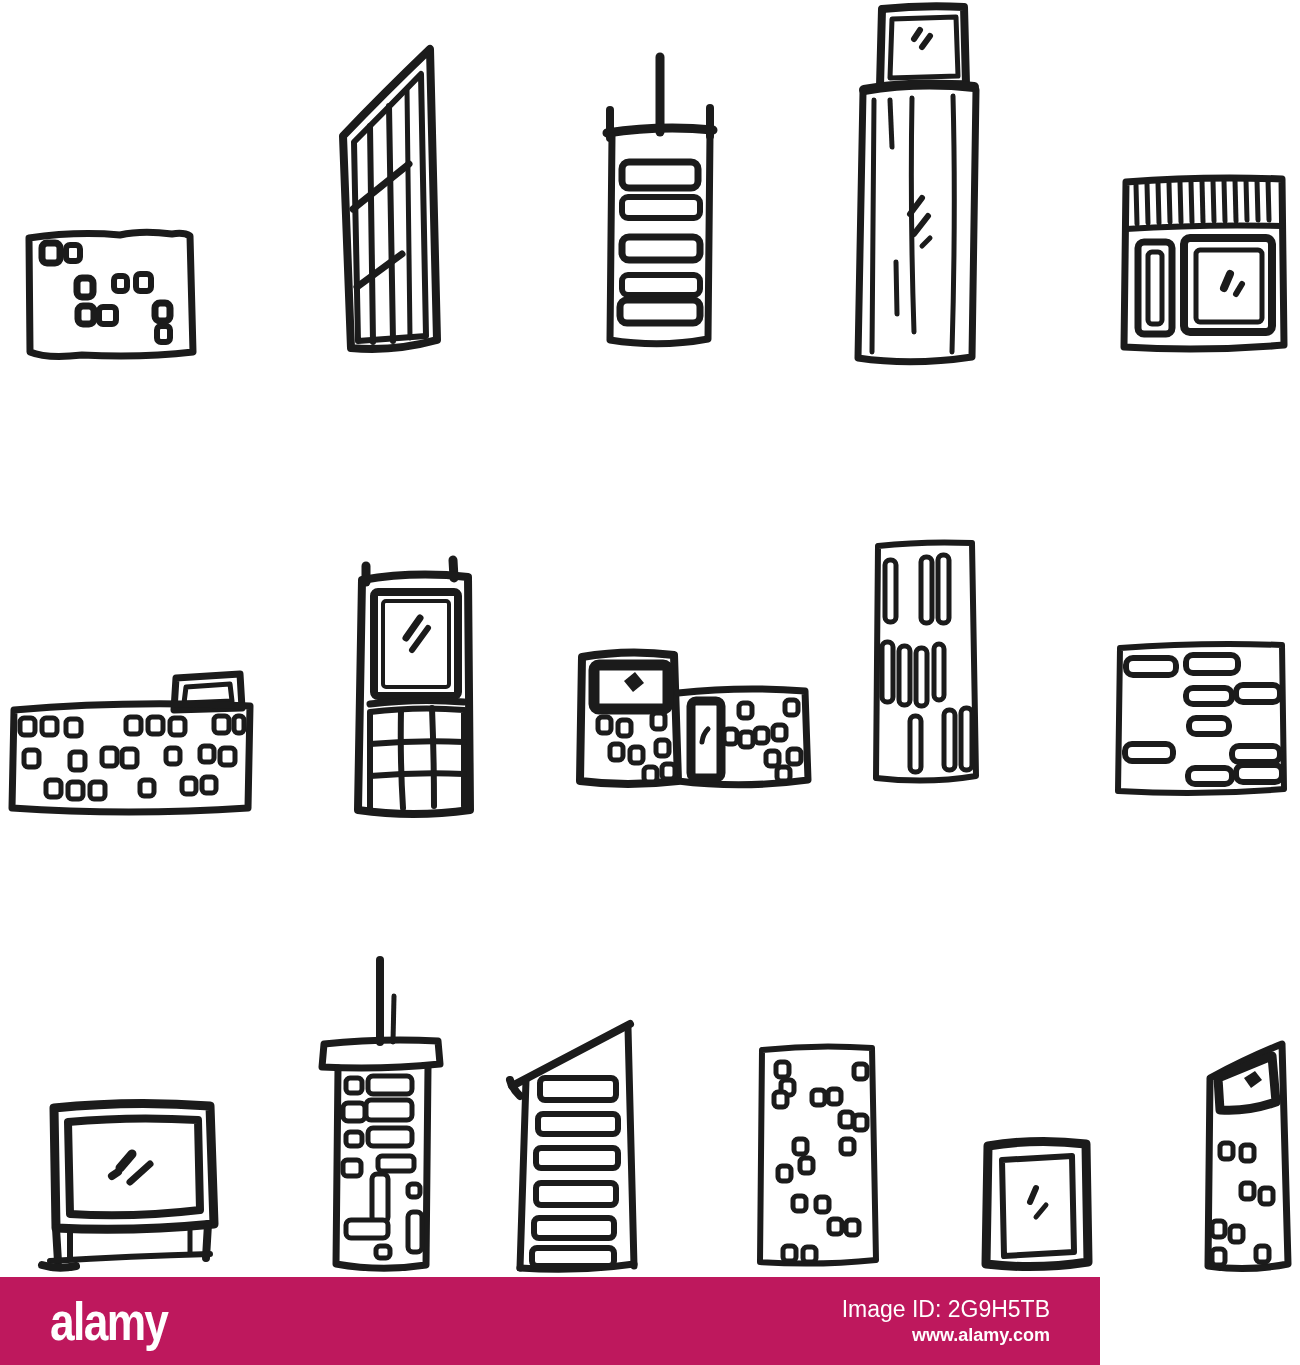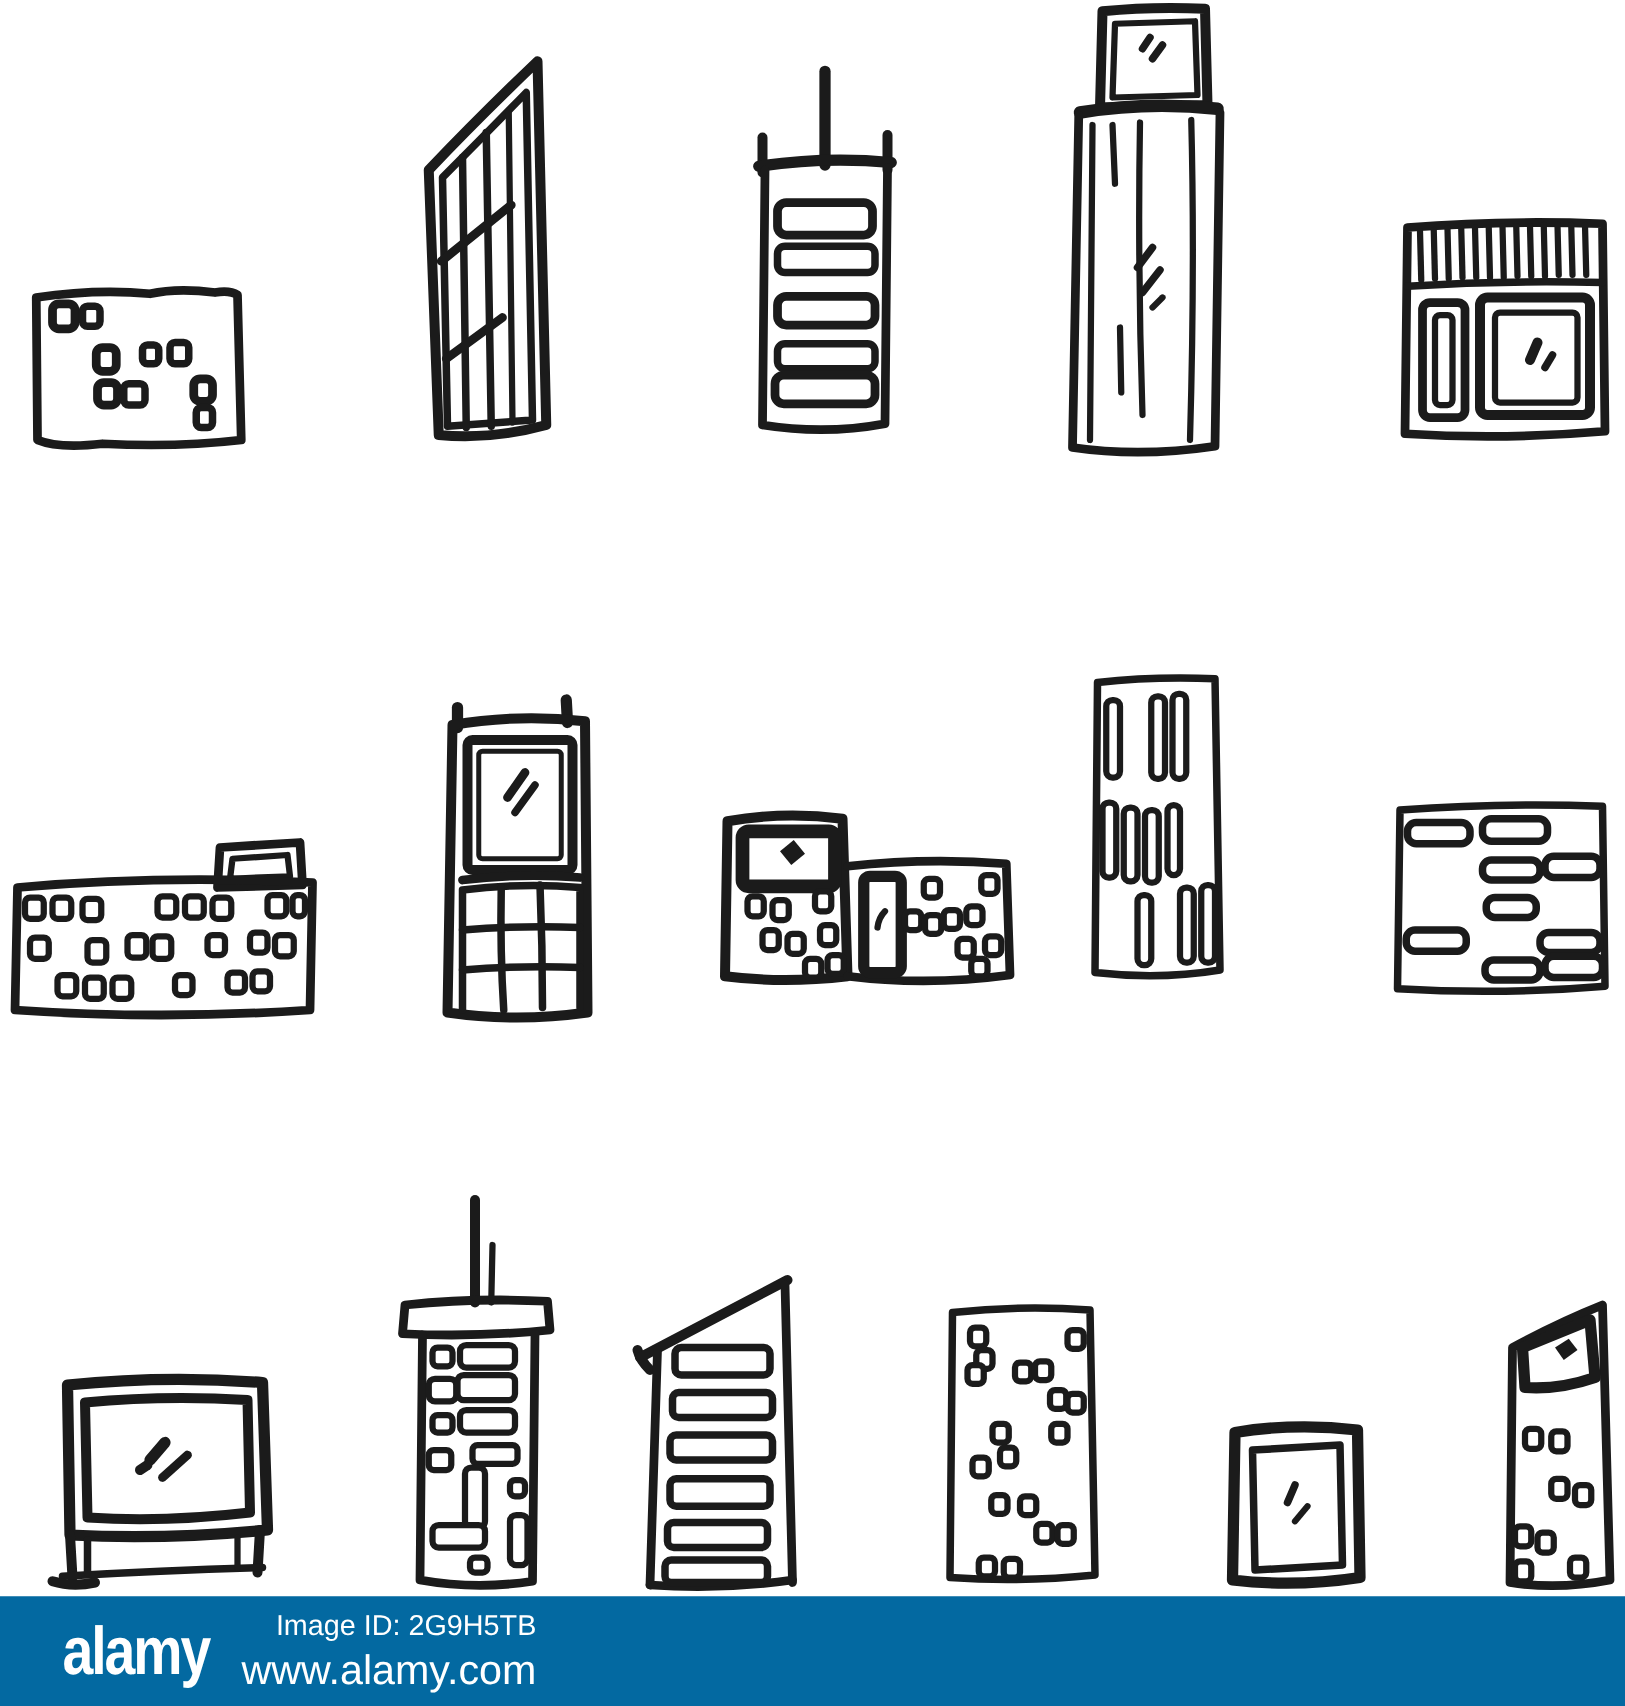--- a/index.html
+++ b/index.html
@@ -6,31 +6,31 @@
   .stage{
     position:relative;width:1300px;height:1365px;background:#ffffff;
     overflow:hidden;font-family:"Liberation Sans", sans-serif;
   }
   .b{position:absolute;}
   .b svg{display:block;overflow:visible;}
   .ink{fill:none;stroke:#1b1b1b;stroke-linecap:round;stroke-linejoin:round;}
   .win{fill:#ffffff;stroke:#1b1b1b;stroke-linecap:round;stroke-linejoin:round;}
   .blob{fill:#1b1b1b;stroke:none;}
   .footer-bar{
-    position:absolute;left:0;top:1277px;width:1300px;height:88px;
-    background:#0369a1;display:flex;align-items:center;justify-content:flex-start;
+    position:absolute;left:0;top:1277px;width:1100px;height:88px;
+    background:#be185d;display:flex;align-items:center;justify-content:space-between;
     box-sizing:border-box;padding:0 50px;
   }
   .alamy-logo{
     color:#ffffff;font-size:54px;font-weight:700;letter-spacing:-2px;
     transform:scaleX(0.82);transform-origin:left center;line-height:1;
   }
   .footer-right{color:#ffffff;text-align:right;line-height:1.25;}
   .footer-id{font-size:23px;font-weight:400;}
-  .footer-url{font-size:33px;font-weight:400;}
+  .footer-url{font-size:18px;font-weight:700;}
 </style>
 </head>
 <body>
 
 <div class="stage">
 
   <div class="b" style="left:22px;top:226px;">
     <svg width="175" height="136" viewBox="0 0 175 136">
       <path class="ink" stroke-width="7" d="M7,12 Q55,5 98,9 Q120,4 150,8 Q162,6 168,10 L171,126 Q120,132 60,129 Q25,133 8,126 Z"></path>
       <rect class="win" stroke-width="7" x="20" y="17" width="18" height="20" rx="5"></rect>

